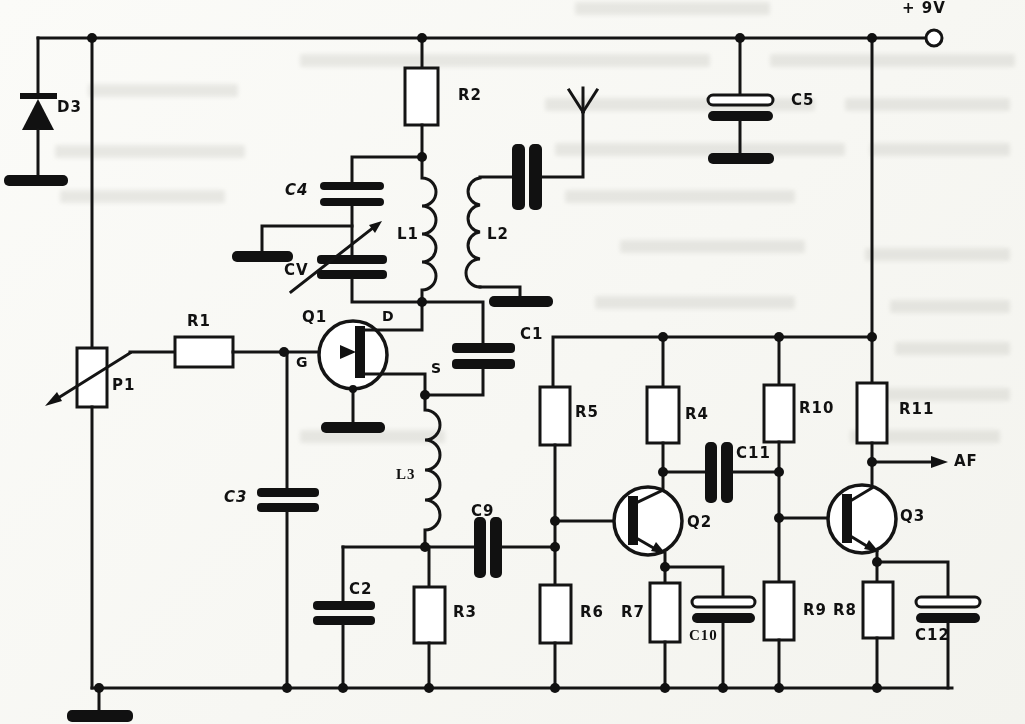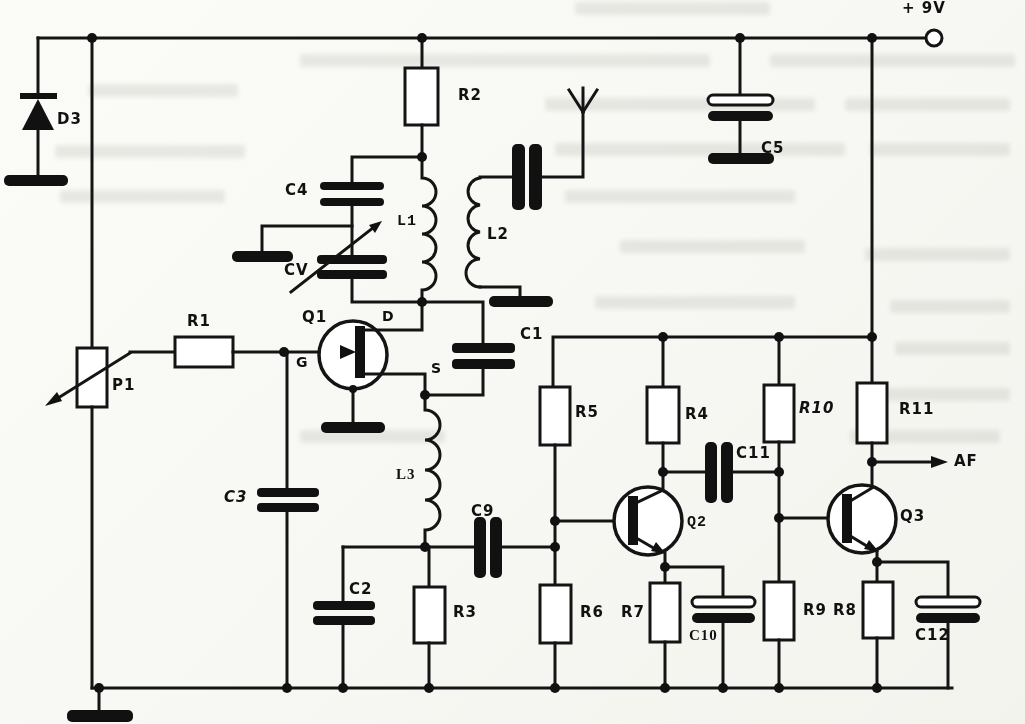--- a/index.html
+++ b/index.html
@@ -293,45 +293,45 @@
           <circle cx="555" cy="688" r="5"></circle>
           <circle cx="665" cy="688" r="5"></circle>
         <circle cx="723" cy="688" r="5"></circle>
           <circle cx="779" cy="688" r="5"></circle>
           <circle cx="877" cy="688" r="5"></circle>
       </g>
     </g>
   </svg>
 
   <div class="lbl" style="left:902px;top:1px;">+ 9V</div>
-  <div class="lbl" style="left:57px;top:112px;">D3</div>
+  <div class="lbl" style="left:57px;top:100px;">D3</div>
   <div class="lbl" style="left:444px;top:88px;margin-left:14px;">R2</div>
-  <div class="lbl" style="left:761px;top:93px;margin-top:48px;">C5</div>
-  <div class="lbl" style="left:285px;top:183px;">C4</div>
+  <div class="lbl" style="left:791px;top:93px;">C5</div>
+  <div class="lbl" style="left:285px;top:183px;font-style:italic;">C4</div>
   <div class="lbl" style="left:284px;top:263px;">CV</div>
-  <div class="lbl" style="left:397px;top:214px;font-family:Liberation Mono, monospace;">L1</div>
+  <div class="lbl" style="left:397px;top:227px;">L1</div>
   <div class="lbl" style="left:487px;top:227px;">L2</div>
   <div class="lbl" style="left:302px;top:310px;">Q1</div>
   <div class="lbl small" style="left:382px;top:309px;">D</div>
   <div class="lbl small" style="left:296px;top:355px;">G</div>
   <div class="lbl small" style="left:431px;top:361px;">S</div>
   <div class="lbl" style="left:187px;top:314px;">R1</div>
   <div class="lbl" style="left:112px;top:378px;">P1</div>
   <div class="lbl" style="left:224px;top:490px;font-style:italic;">C3</div>
   <div class="lbl" style="left:520px;top:327px;">C1</div>
   <div class="lbl" style="left:396px;top:467px;font-family:Liberation Serif, serif;">L3</div>
   <div class="lbl" style="left:471px;top:495px;margin-top:9px;">C9</div>
   <div class="lbl" style="left:349px;top:582px;">C2</div>
   <div class="lbl" style="left:453px;top:605px;">R3</div>
   <div class="lbl" style="left:575px;top:405px;">R5</div>
   <div class="lbl" style="left:685px;top:407px;">R4</div>
-  <div class="lbl" style="left:799px;top:401px;font-style:italic;">R10</div>
+  <div class="lbl" style="left:799px;top:401px;">R10</div>
   <div class="lbl" style="left:899px;top:402px;">R11</div>
   <div class="lbl" style="left:736px;top:446px;">C11</div>
-  <div class="lbl" style="left:687px;top:515px;font-family:Liberation Mono, monospace;">Q2</div>
+  <div class="lbl" style="left:687px;top:515px;">Q2</div>
   <div class="lbl" style="left:900px;top:509px;">Q3</div>
   <div class="lbl" style="left:954px;top:454px;">AF</div>
   <div class="lbl" style="left:580px;top:605px;">R6</div>
   <div class="lbl" style="left:621px;top:605px;">R7</div>
   <div class="lbl" style="left:689px;top:628px;font-family:Liberation Serif, serif;">C10</div>
   <div class="lbl" style="left:803px;top:603px;">R9</div>
   <div class="lbl" style="left:833px;top:603px;">R8</div>
   <div class="lbl" style="left:915px;top:628px;">C12</div>
 
 </div>

